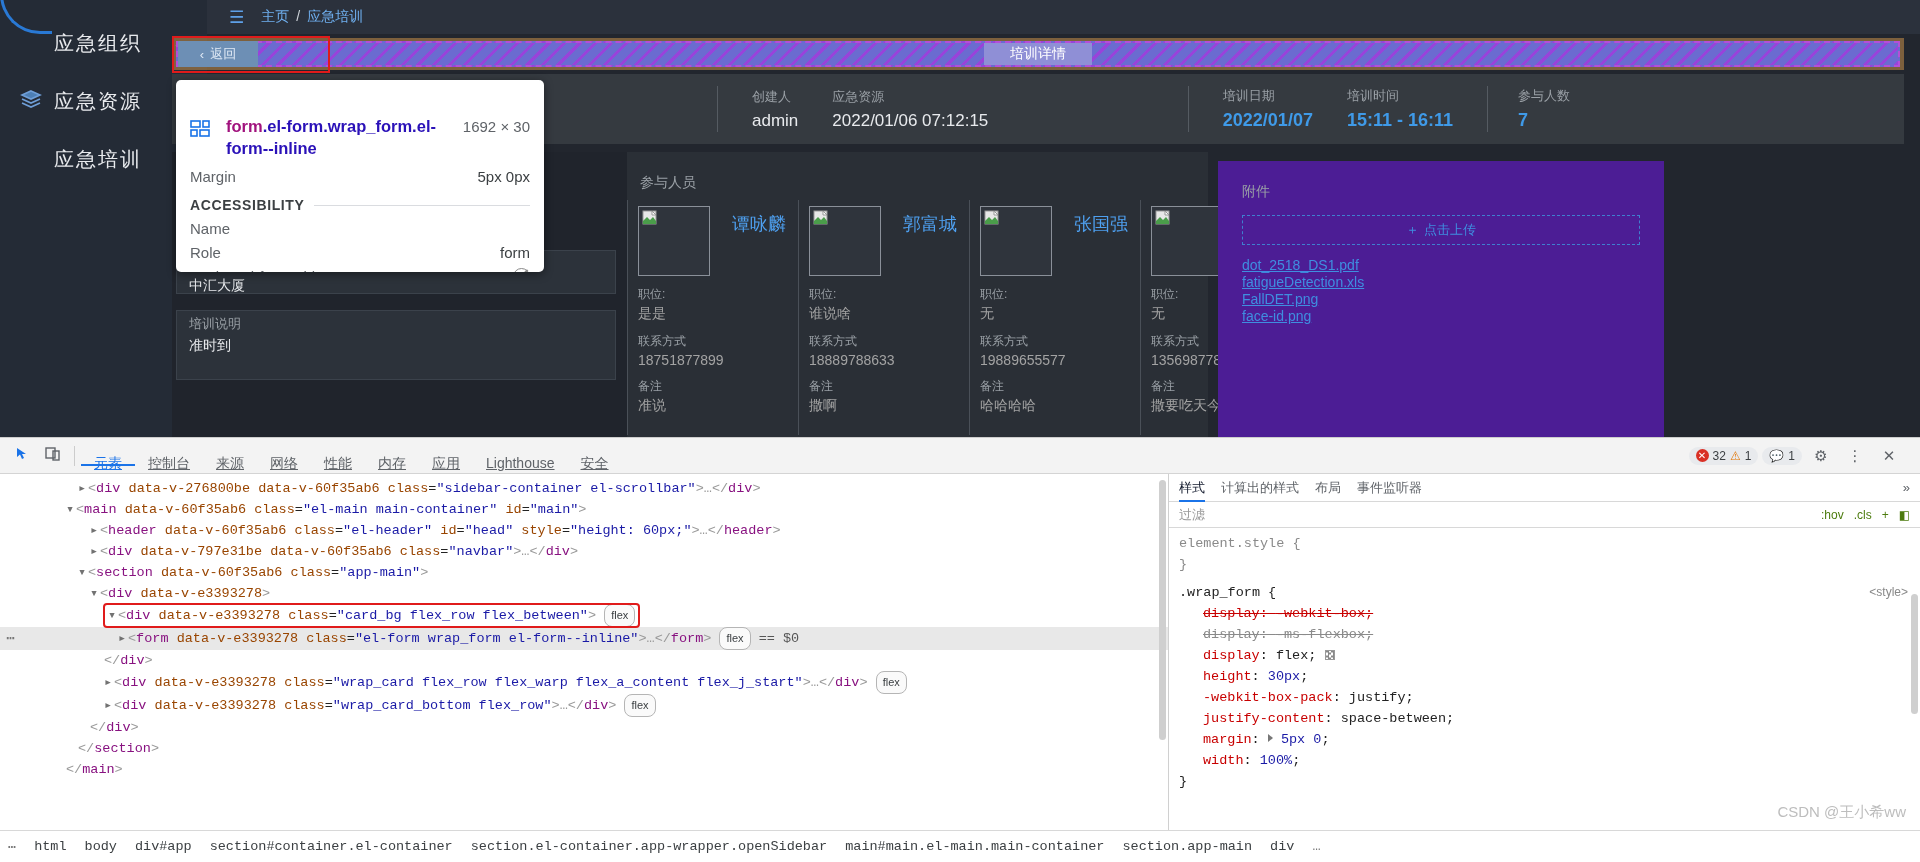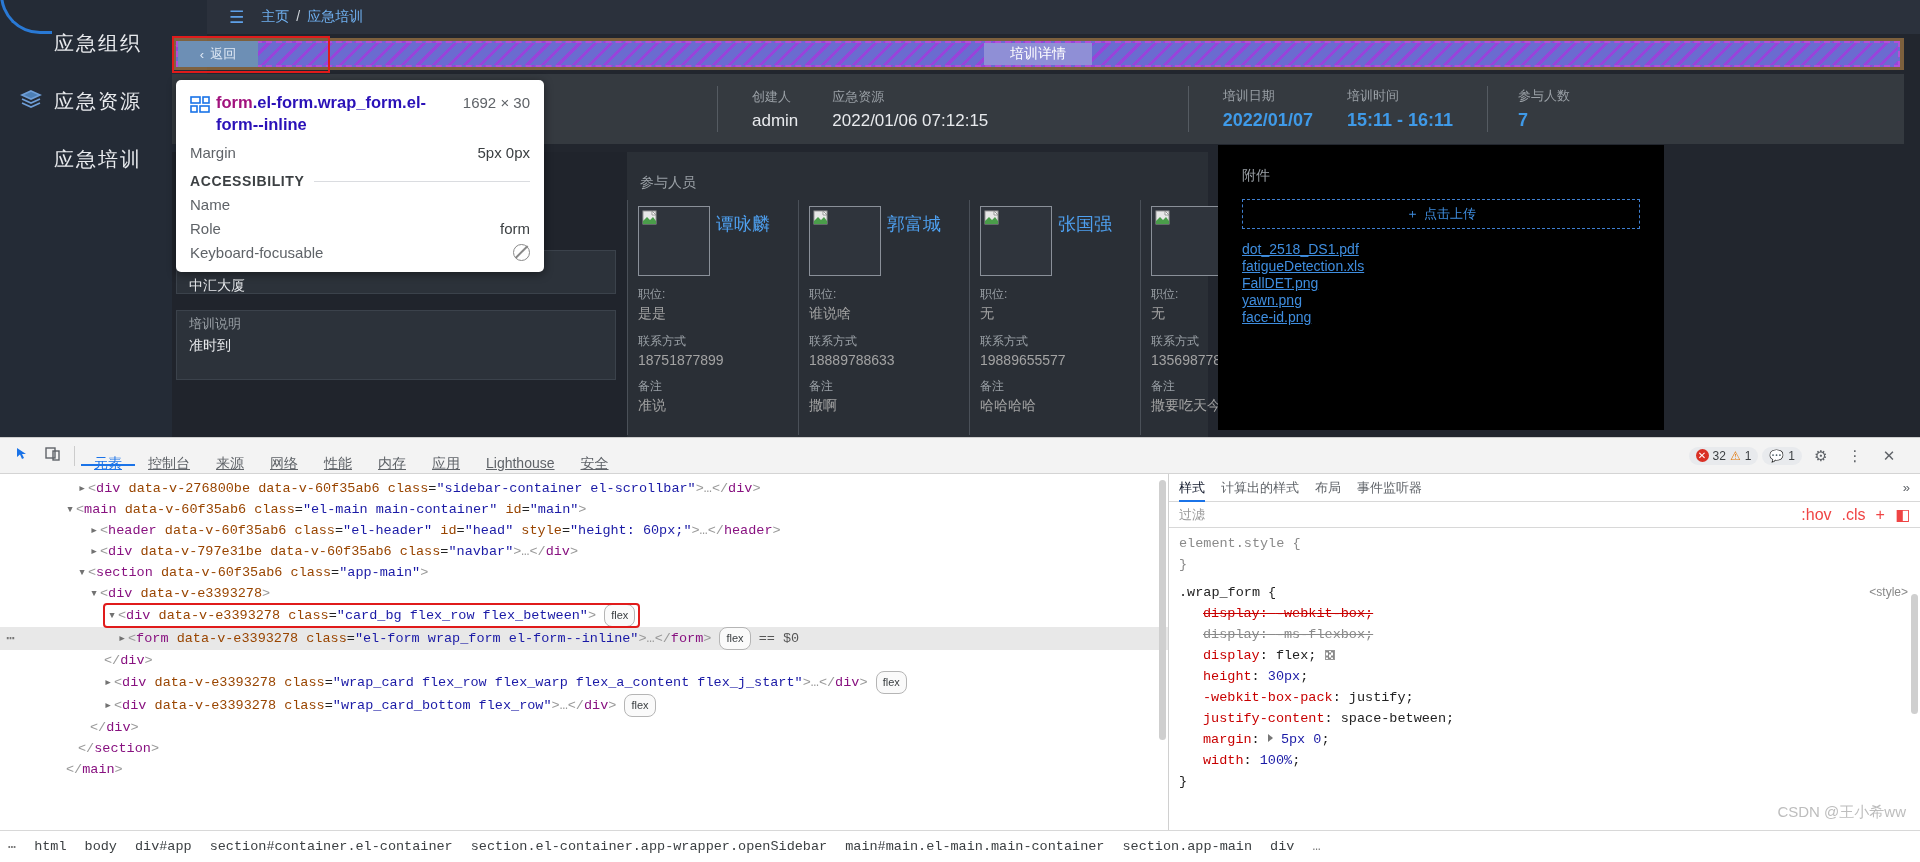--- a/index.html
+++ b/index.html
@@ -108,36 +108,36 @@
   }
   .fld-box .lab2 { font-size: 13px; color: #9aa0a6; }
   .fld-box .val2 { font-size: 14px; color: #e8eaed; margin-top: 4px; }
 
   .people-title { position: absolute; left: 12px; top: 24px; font-size: 14px; color: #9aa0a6; }
   .pwrap { position: absolute; left: 455px; top: 50px; width: 1285px; height: 235px; display: flex; }
   .pcard {
     width: 171px; height: 235px; border-left: 1px solid #4a5058;
     padding: 6px 10px 0 10px; position: relative;
   }
-  .pcard .phead { display: flex; gap: 6px; }
+  .pcard .phead { display: flex; gap: 22px; }
   .pimg {
     width: 72px; height: 70px; border: 1px solid #8a9099; background: #2f343c;
     position: relative;
   }
   .broken-img {
     position: absolute; left: 3px; top: 3px; width: 16px; height: 16px;
   }
   .pname { color: #4ea0f0; font-size: 18px; padding-top: 6px; }
   .prow { margin-top: 10px; }
   .prow .k { font-size: 12px; color: #9aa0a6; }
   .prow .v { font-size: 14px; color: #a3a3a3; margin-top: 2px; }
 
   .card-right {
-    position: absolute; left: 1218px; top: 145px; width: 446px; height: 285px;
-    background: #000000; padding: 22px 24px;
+    position: absolute; left: 1218px; top: 161px; width: 446px; height: 285px;
+    background: #4c1d95; padding: 22px 24px;
   }
   .att-title { font-size: 14px; color: #9aa0a6; margin-bottom: 14px; }
   .upload-box {
     height: 30px; border: 1px dashed #3f7fd0; color: #3f8ee0; font-size: 13px;
     display: flex; align-items: center; justify-content: center; gap: 5px;
   }
   .flist { margin-top: 12px; }
   .flist a {
     display: block; color: #3f8ee0; font-size: 14px; text-decoration: underline;
     line-height: 17px;
@@ -205,21 +205,21 @@
     font-size: 13px; color: #5f6368; padding-left: 10px; gap: 16px;
   }
   .st-tab.active { color: #0f172a; box-shadow: inset 0 -2px 0 #1a73e8; height: 28px; line-height: 28px; }
   .st-tab { height: 28px; line-height: 28px; }
   .st-more { margin-left: auto; padding-right: 10px; color: #5f6368; }
   .st-filter {
     height: 26px; display: flex; align-items: center; border-bottom: 1px solid #d8d8d8;
     font-size: 13px; color: #999; padding-left: 10px; gap: 10px;
   }
   .st-filter .ph { flex: 1; }
-  .st-filter .chip { color: #ef4444; font-size: 16px; }
+  .st-filter .chip { color: #4d7c0f; font-size: 12px; }
   .st-code {
     font-family: "Liberation Mono", "DejaVu Sans Mono", monospace;
     font-size: 13.5px; line-height: 21px; padding: 5px 0 0 10px; color: #222;
   }
   .prop { color: #c80000; }
   .pgray { color: #8a8a8a; }
   .strike { text-decoration: line-through; }
   .val-num { color: #1a1aa6; }
   .src { float: right; color: #888; font-size: 12px; padding-right: 12px;
          font-family: "Liberation Sans", sans-serif; }
@@ -242,21 +242,21 @@
   .tip {
     position: absolute; left: 176px; top: 80px; width: 368px; height: 192px;
     background: #fff; border-radius: 5px; box-shadow: 0 2px 10px rgba(0,0,0,.45);
     padding: 11px 14px 0 14px; overflow: hidden;
   }
   .tip:before {
     content:""; position: absolute; left: 40px; top: -9px; width: 0; height: 0;
     border-left: 10px solid transparent; border-right: 10px solid transparent;
     border-bottom: 10px solid #fff;
   }
-  .tip-head { display: flex; align-items: flex-start; }
+  .tip-head { display: flex; gap: 10px; align-items: flex-start; margin-top: 24px; }
   .tip-glyph { width: 26px; flex: none; padding-top: 4px; }
   .tip-sel { font-size: 16.5px; font-weight: bold; line-height: 22px; color: #2a11b8; }
   .tip-sel .magenta { color: #a1127d; }
   .tip-dim { margin-left: auto; font-size: 15px; color: #5f6368; white-space: nowrap; padding-top: 3px;}
   .tip-row { display: flex; font-size: 15px; color: #5f6368; margin-top: 9px; }
   .tip-row .rv { margin-left: auto; color: #3c4043; }
   .tip-sect {
     display: flex; align-items: center; gap: 10px; margin-top: 12px;
     font-size: 14px; letter-spacing: .6px; color: #3c4043; font-weight: bold;
   }
@@ -489,21 +489,20 @@
     <div class="card-right">
       <div class="att-title">附件</div>
       <div class="upload-box">
         <span>＋</span>
         <span>点击上传</span>
       </div>
       <div class="flist">
         <a href="#">dot_2518_DS1.pdf</a>
         <a href="#">fatigueDetection.xls</a>
         <a href="#">FallDET.png</a>
-        <a href="#">yawn.png</a>
         <a href="#">face-id.png</a>
       </div>
     </div>
   </div>
 
   <div class="tip">
     <div class="tip-head">
       <div class="tip-glyph">
         <svg width="24" height="20" viewBox="0 0 24 20">
             <g fill="none" stroke="#1a73e8" stroke-width="1.6">

